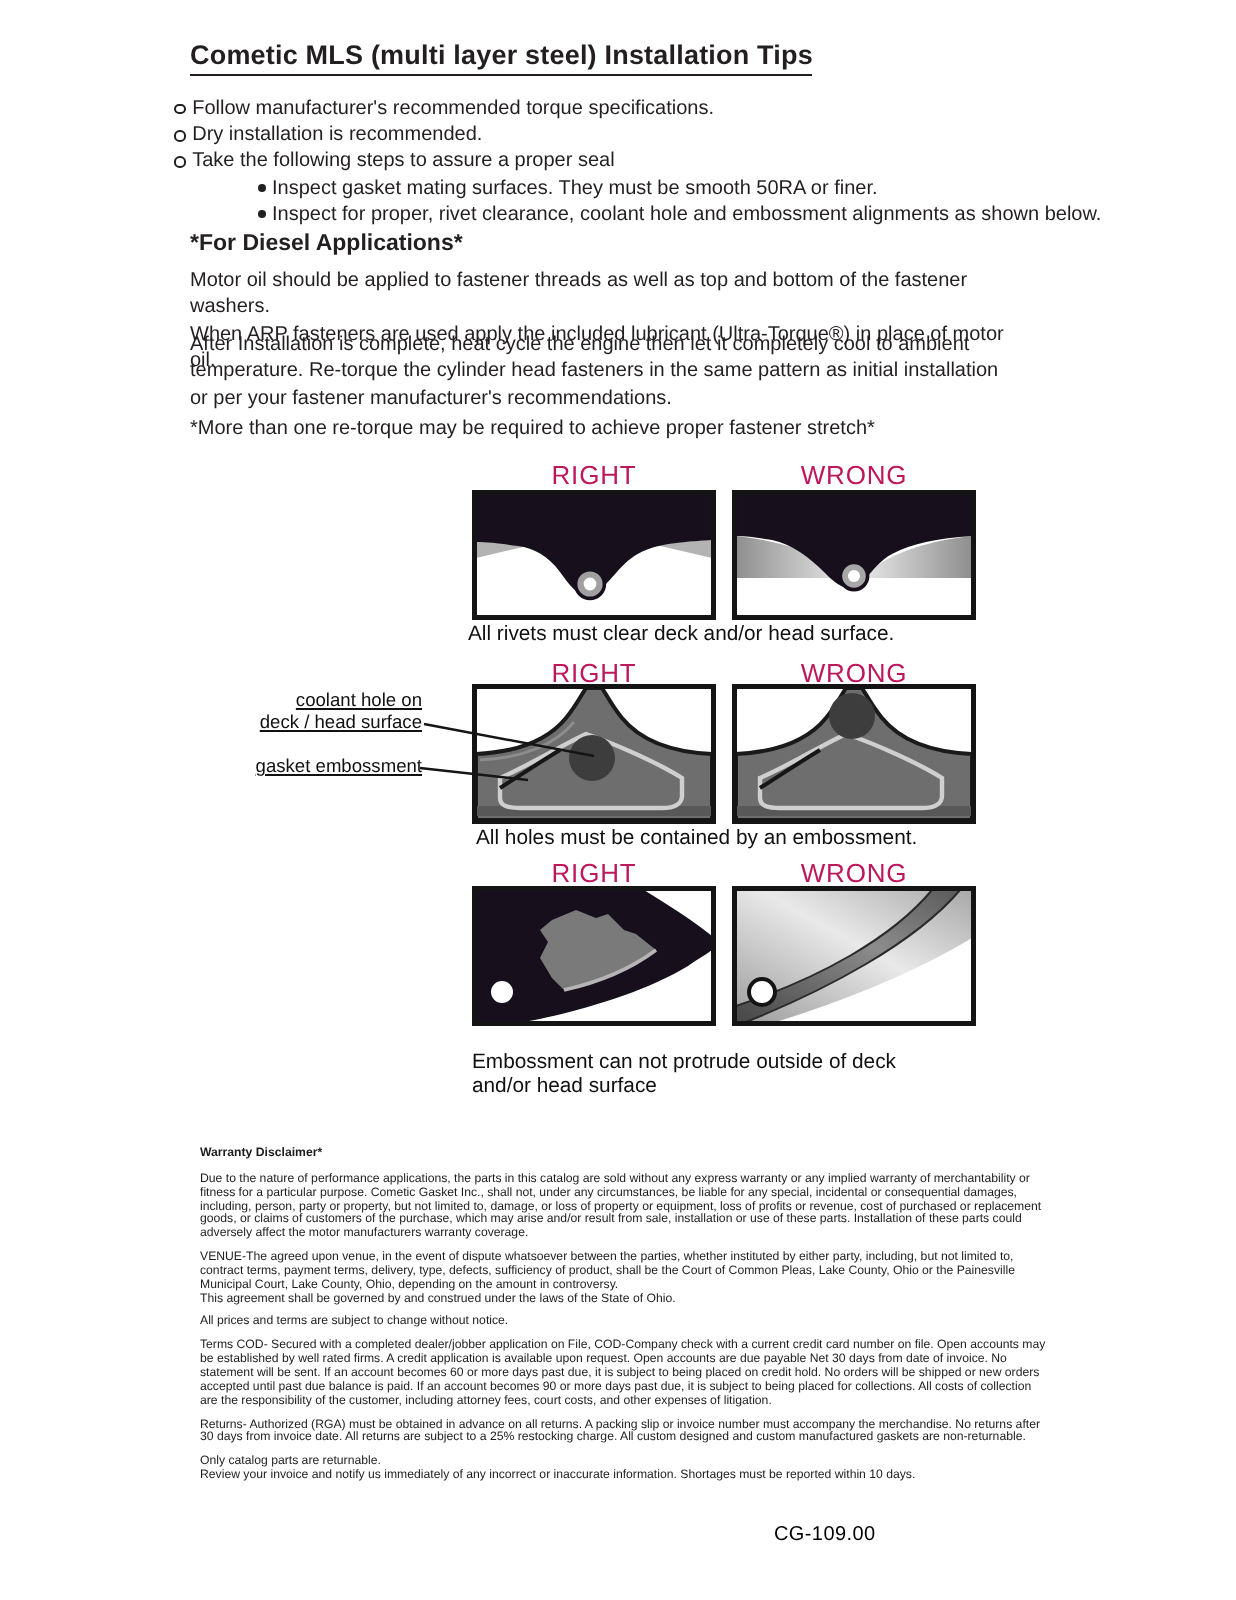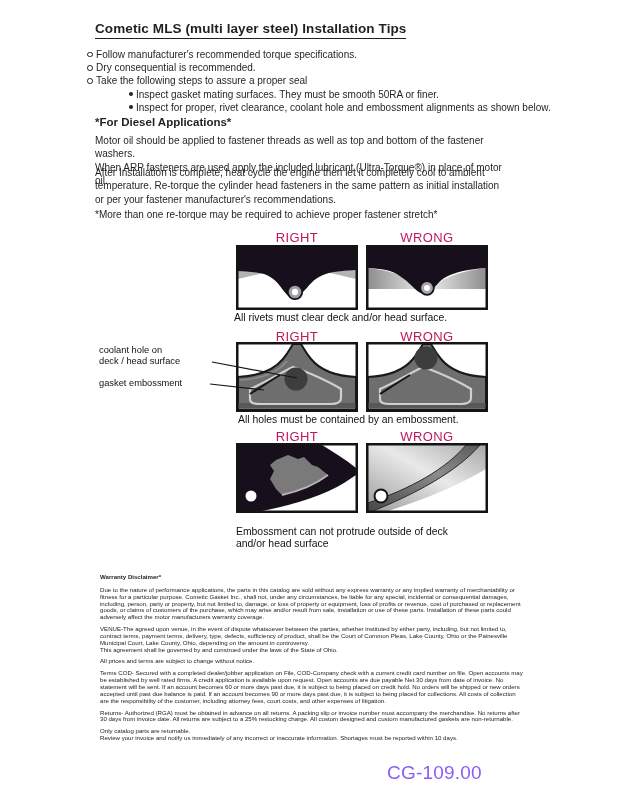--- a/index.html
+++ b/index.html
@@ -21,45 +21,45 @@
   .sub{margin-left:42px;}
   .m-filled{width:4px;height:4px;background:#231f20;border-radius:50%;margin:4px 3px 0 0;}
 
   .h2{font-size:11.5px;font-weight:bold;}
   .para{font-size:10px;line-height:13.4px;white-space:pre-line;width:420px;}
 
   .dg-header{width:122px;text-align:center;font-size:13px;letter-spacing:0.4px;color:#be185d;}
   .dg-box{width:122px;height:65px;}
   .dg-box svg{display:block;}
   .dg-caption{font-size:10.4px;color:#111;}
-  .dg-label{font-size:9.3px;line-height:10.8px;width:112px;color:#111;}
+  .dg-label{font-size:9.3px;line-height:10.8px;text-align:right;width:112px;color:#111;text-decoration:underline;}
 
   .disclaimer{width:442px;font-size:6.1px;line-height:6.85px;color:#1c1c1c;}
   .disclaimer p{margin:0 0 5px 0;white-space:pre-line;}
   .disc-head{font-weight:bold;margin-bottom:6px !important;}
 
-  .pagenum{font-size:19px;letter-spacing:0.2px;color:#8b5cf6;}
+  .pagenum{font-size:10px;letter-spacing:0.2px;color:#000000;}
 </style>
 </head>
 <body>
 
 <div class="page">
 
   <div class="abs" style="left:95px;top:19px;">
     <span class="title">Cometic MLS (multi layer steel) Installation Tips</span>
   </div>
 
   <div class="abs bullets" style="left:87px;top:48px;">
     <div class="bullet-row">
       <span class="marker m-open"></span>
       <span>Follow manufacturer's recommended torque specifications.</span>
     </div>
     <div class="bullet-row">
       <span class="marker m-open"></span>
-      <span>Dry consequential is recommended.</span>
+      <span>Dry installation is recommended.</span>
     </div>
     <div class="bullet-row">
       <span class="marker m-open"></span>
       <span>Take the following steps to assure a proper seal</span>
     </div>
     <div class="bullet-row sub">
       <span class="marker m-filled"></span>
       <span>Inspect gasket mating surfaces.  They must be smooth 50RA or finer.</span>
     </div>
     <div class="bullet-row sub">

